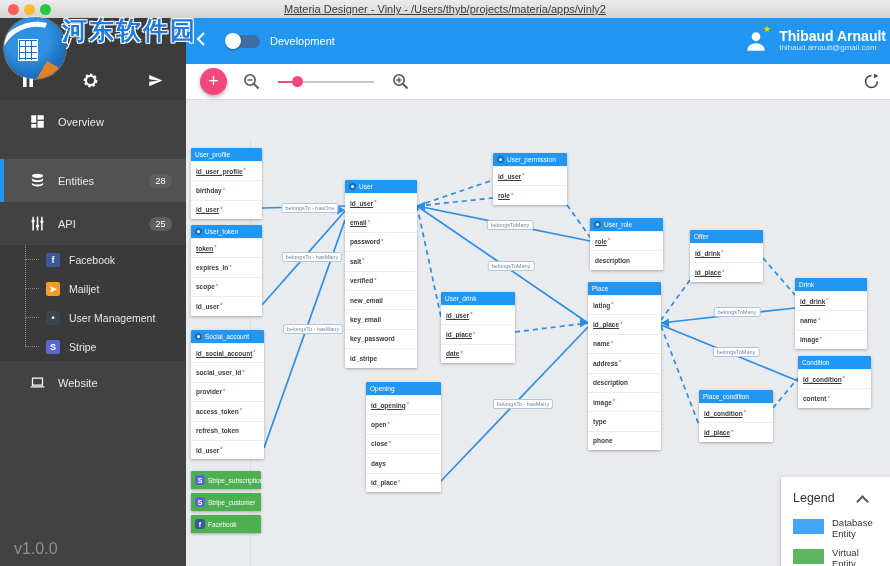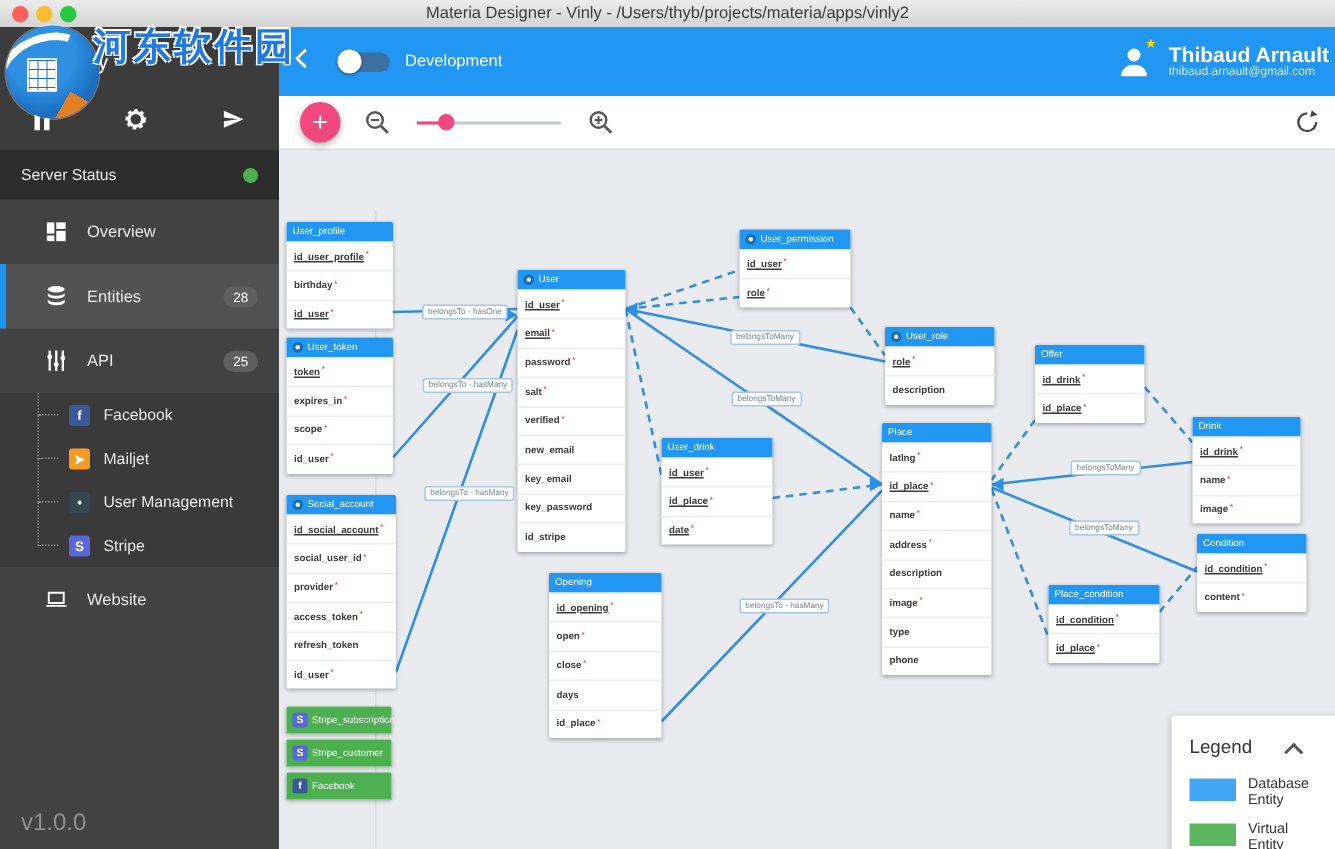--- a/index.html
+++ b/index.html
@@ -2,21 +2,21 @@
 <html><head>
 <meta charset="utf-8">
 <style>
   html,body{margin:0;padding:0;}
   body{width:890px;height:566px;overflow:hidden;position:relative;
        font-family:"Liberation Sans",sans-serif;background:#e9ebee;
        -webkit-font-smoothing:antialiased;}
   
   .titlebar{position:absolute;left:0;top:0;width:890px;height:18px;
     background:linear-gradient(#ececec,#d3d3d3);border-bottom:1px solid #b6b6b6;
-    display:flex;align-items:center;justify-content:center;font-size:11px;color:#3c3c3c;}
+    display:flex;align-items:center;justify-content:center;font-size:11px;color:#3c3c3c;text-decoration:underline;}
   .lights{position:absolute;left:8px;top:3.5px;display:flex;gap:5px;}
   .light{width:11px;height:11px;border-radius:50%;}
   
   .topbar{position:absolute;left:0;top:18px;width:890px;height:46px;display:flex;}
   .brand{width:186px;height:46px;background:#3c3c3c;display:flex;align-items:center;
          padding-left:42px;box-sizing:border-box;color:#fff;font-size:14px;}
   .bluebar{flex:1;background:#2196f3;display:flex;align-items:center;color:#fff;}
   .backbtn{width:30px;text-align:center;cursor:pointer;}
   .toggle{width:32px;height:13px;background:#3d6fa3;border-radius:7px;margin:0 10px 0 12px;position:relative;}
   .toggle .knob{position:absolute;left:-3px;top:-2px;width:16px;height:16px;border-radius:50%;
@@ -43,21 +43,21 @@
     background:#f1487e;cursor:pointer;}
   .refresh{position:absolute;right:10px;top:9px;}
   
   .sidebar{position:absolute;left:0;top:100px;width:186px;height:466px;background:#424242;
     color:#e8e8e8;font-size:11px;}
   .serverrow{height:33px;background:#2d2d2d;display:flex;align-items:center;
     padding:0 14px;font-size:10.5px;}
   .serverdot{margin-left:auto;width:10px;height:10px;border-radius:50%;background:#4caf50;}
   .navitem{height:43px;display:flex;align-items:center;padding-left:30px;box-sizing:border-box;
     cursor:pointer;position:relative;}
-  .navitem.selected{background:#525252;border-left:4px solid #2196f3;padding-left:26px;}
+  .navitem.selected{background:#525252;border-left:4px solid #2196f3;padding-left:26px;margin-top:16px;}
   .navitem .ic{width:15px;height:15px;margin-right:13px;flex:0 0 15px;}
   .badge{position:absolute;right:14px;background:#5f5f5f;color:#fff;border-radius:8px;
     min-width:15px;padding:2px 4px;text-align:center;font-size:9px;}
   .addonwrap{background:#3a3a3a;position:relative;}
   .subitem{height:29px;display:flex;align-items:center;padding-left:46px;box-sizing:border-box;
     cursor:pointer;font-size:10.5px;position:relative;}
   .subitem .aic{width:14px;height:14px;border-radius:2px;margin-right:9px;flex:0 0 14px;
     display:flex;align-items:center;justify-content:center;color:#fff;font-size:9px;font-weight:bold;}
   .treev{position:absolute;left:25px;top:0;width:0;border-left:1px dotted #8a8a8a;}
   .treeh{position:absolute;left:25px;width:14px;border-top:1px dotted #8a8a8a;}
@@ -204,24 +204,20 @@
     <span class="refresh">
       <svg width="17" height="17" viewBox="0 0 20 20" class="icw">
           <path d="M10 3a7 7 0 1 0 7 7" fill="none" stroke="#444" stroke-width="1.8"></path>
           <polygon points="13,0.5 13,6 18,3" fill="#444" transform="rotate(12 13 3)"></polygon>
         </svg>
     </span>
   </div>
 </div>
 
 <div class="sidebar">
-  <div class="serverrow">
-    <span>Server Status</span>
-    <span class="serverdot"></span>
-  </div>
   <div id="navitems">
       <div class="navitem">
         <span class="ic"><svg width="15" height="15" viewBox="0 0 24 24">
             <rect x="2" y="2" width="8" height="12" fill="#fff"></rect>
             <rect x="12" y="2" width="10" height="7" fill="#fff"></rect>
             <rect x="12" y="11" width="10" height="11" fill="#fff"></rect>
             <rect x="2" y="16" width="8" height="6" fill="#fff"></rect>
           </svg></span>
         <span>Overview</span>
       </div>

